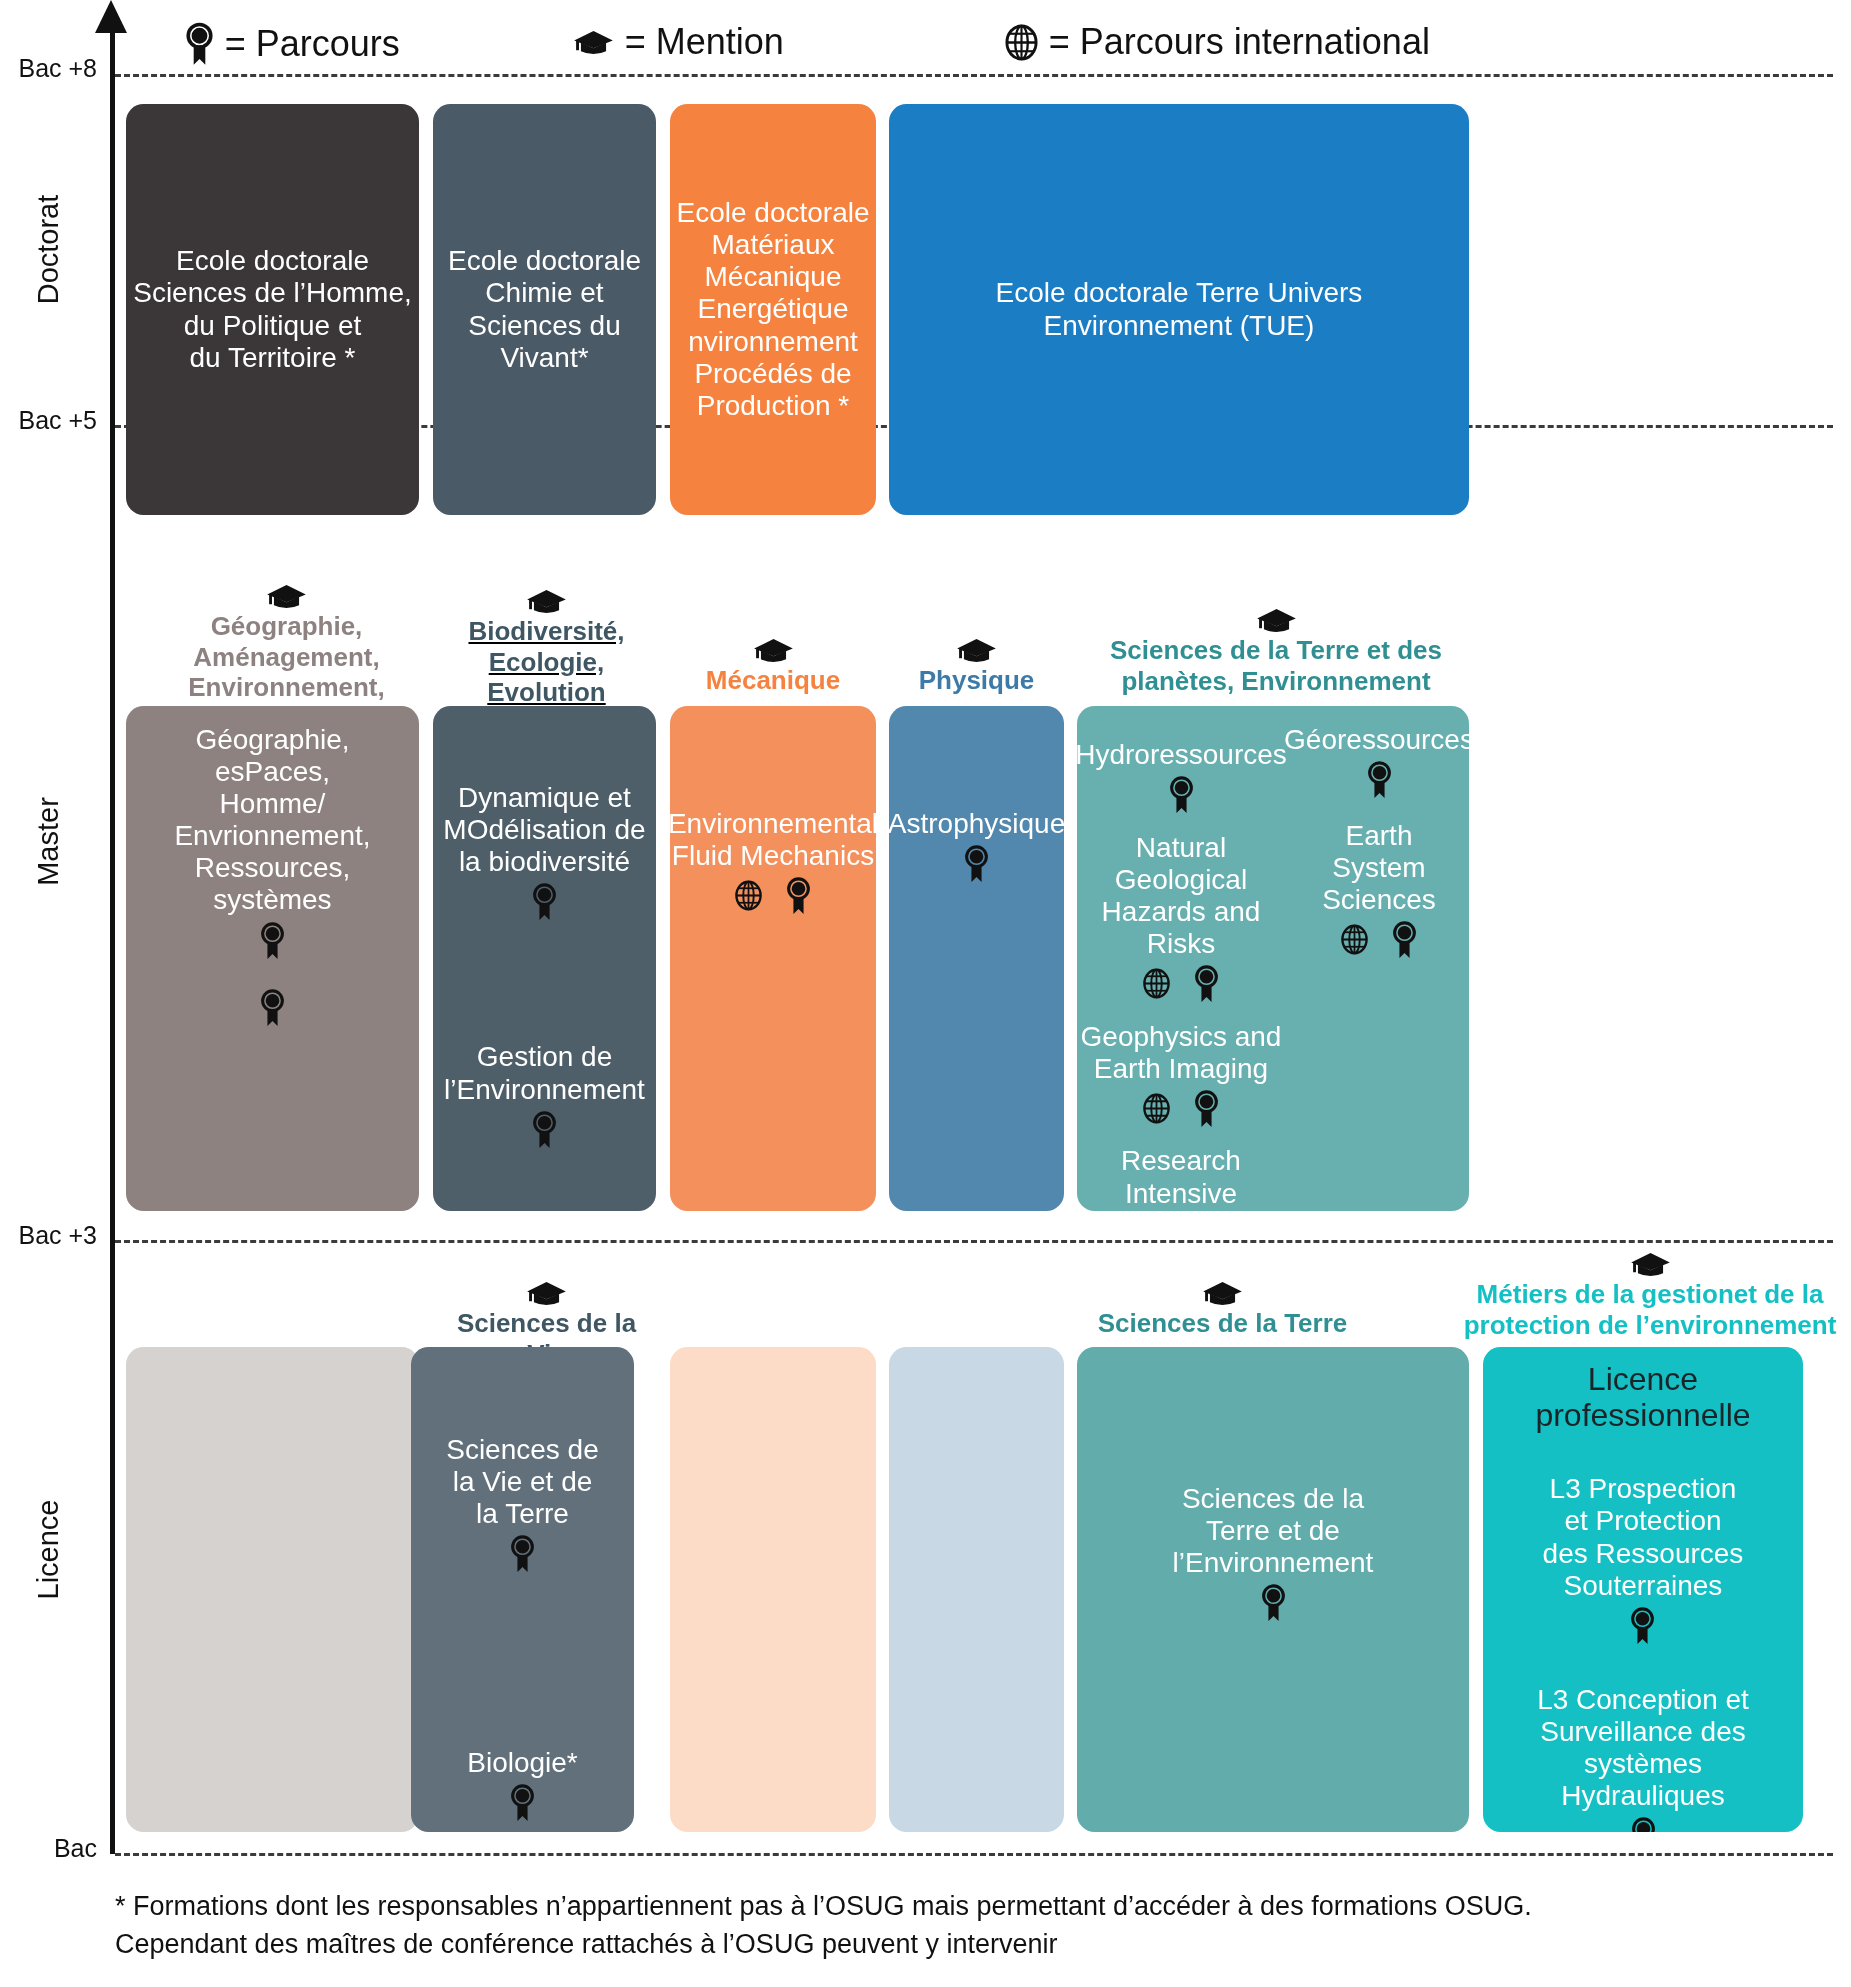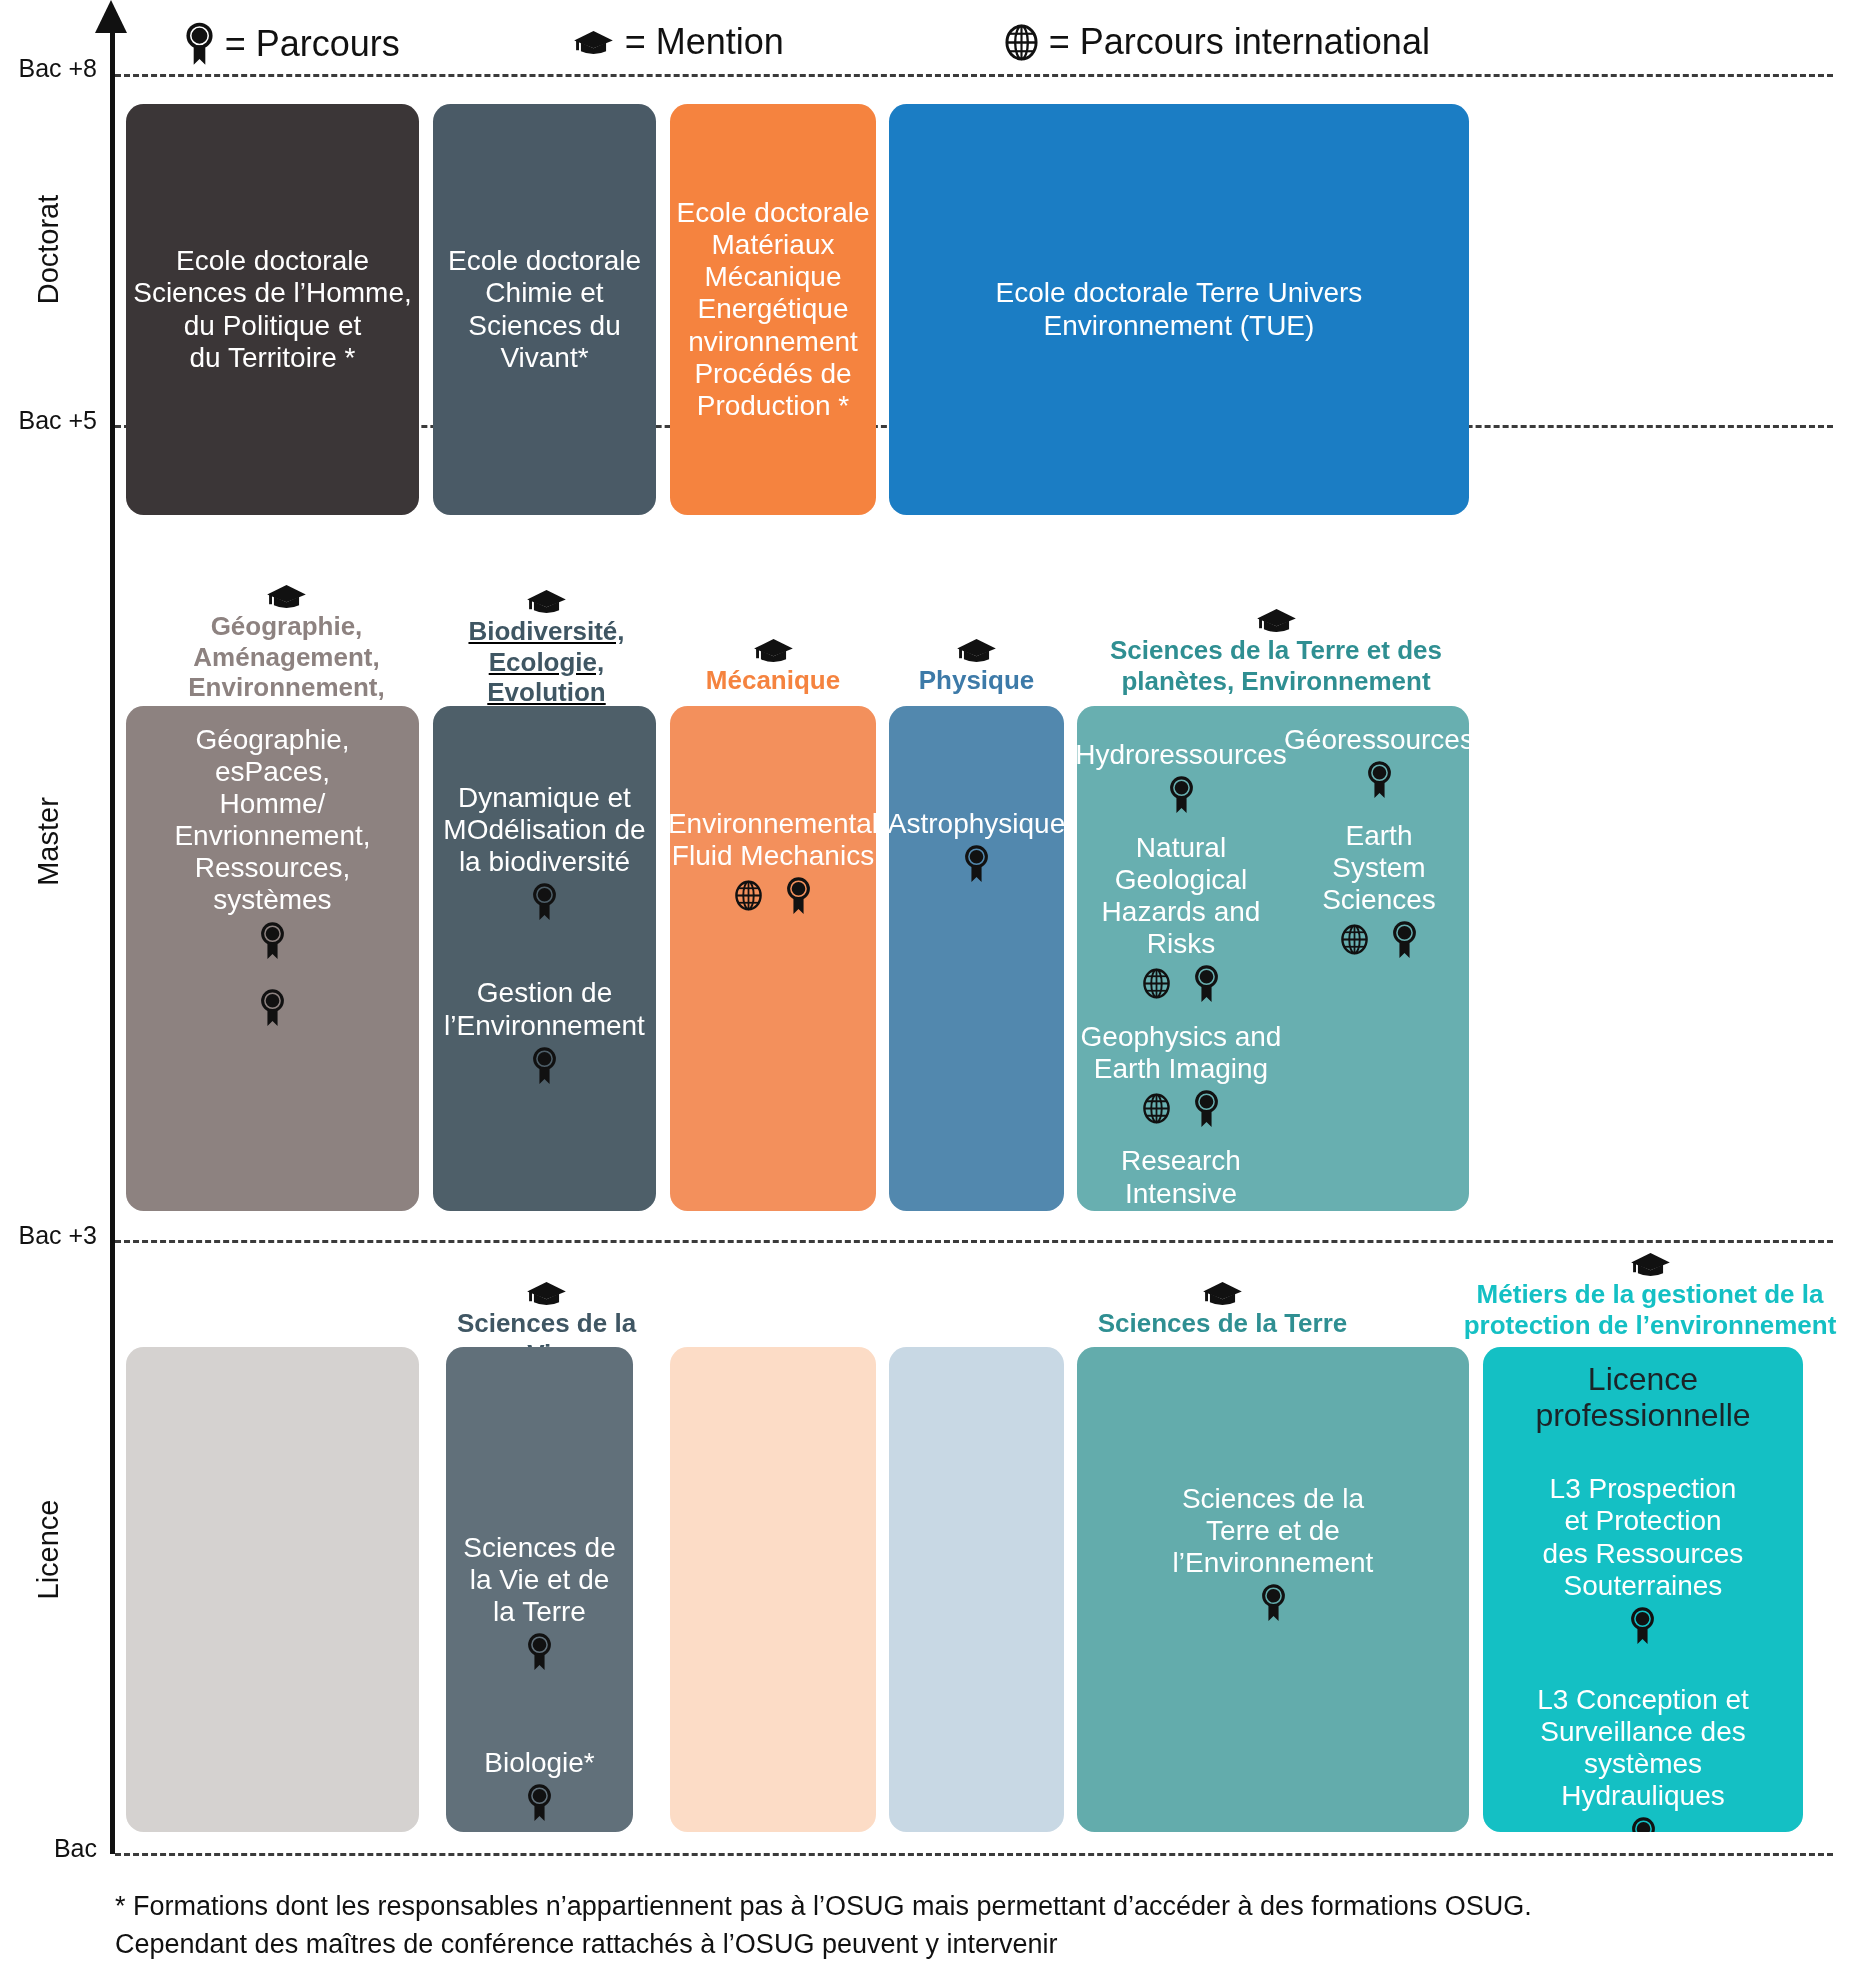--- a/index.html
+++ b/index.html
@@ -281,21 +281,21 @@
           <svg width="27" height="39" viewBox="0 0 32 46">
               <circle cx="16" cy="15" r="13.5" fill="#111"></circle>
               <circle cx="16" cy="15" r="9" fill="#111" stroke="#8d8280" stroke-width="1.8"></circle>
               <path d="M10 25 L10 45 L16 39 L22 45 L22 25 Z" fill="#111"></path>
             </svg>
         </span>
       </div>
     </div>
   </div>
 
-  <div class="box" id="mas1" style="left: 433px; top: 706px; width: 223px; height: 505px; padding: 76px 7.8px 9.7px; justify-content: flex-start; gap: 56px; background: rgb(78, 95, 105);">
+  <div class="box" id="mas1" style="left: 433px; top: 706px; width: 223px; height: 505px; padding: 76px 7.8px 9.7px; justify-content: flex-start; gap: 120px; background: rgb(78, 95, 105);">
     <div class="prog">
       <div class="box-text">Dynamique et
 MOdélisation de
 la biodiversité</div>
       <div class="prog-badges">
         <span class="ico">
           <svg width="27" height="39" viewBox="0 0 32 46">
               <circle cx="16" cy="15" r="13.5" fill="#111"></circle>
               <circle cx="16" cy="15" r="9" fill="#111" stroke="#4e5f69" stroke-width="1.8"></circle>
               <path d="M10 25 L10 45 L16 39 L22 45 L22 25 Z" fill="#111"></path>
@@ -496,21 +496,21 @@
           <path d="M9 15 L9 24 Q22 30 35 24 L35 15 L22 21 Z" fill="#111"></path>
           <rect x="4" y="13" width="3" height="10" fill="#111"></rect>
         </svg>
     </span>
     <span class="mention-title" id="mt-l2" style="color: rgb(20, 192, 196);">Métiers de la gestionet de la
 protection de l’environnement</span>
   </div>
 
   <div class="box" id="lic0" style="left: 126px; top: 1347px; width: 293px; height: 485px; background: rgb(213, 210, 208);"></div>
 
-  <div class="box" id="lic1" style="left: 446px; top: 1347px; width: 187px; height: 485px; padding: 87px 7.8px 9.7px; justify-content: flex-end; gap: 76px; background: rgb(97, 112, 122);">
+  <div class="box" id="lic1" style="left: 411px; top: 1347px; width: 223px; height: 485px; padding: 87px 7.8px 9.7px; justify-content: space-between; gap: 76px; background: rgb(97, 112, 122);">
     <div class="prog">
       <div class="box-text">Sciences de
 la Vie et de
 la Terre</div>
       <div class="prog-badges">
         <span class="ico">
             <svg width="27" height="39" viewBox="0 0 32 46">
               <circle cx="16" cy="15" r="13.5" fill="#111"></circle>
               <circle cx="16" cy="15" r="9" fill="#111" stroke="#61707a" stroke-width="1.8"></circle>
               <path d="M10 25 L10 45 L16 39 L22 45 L22 25 Z" fill="#111"></path>

